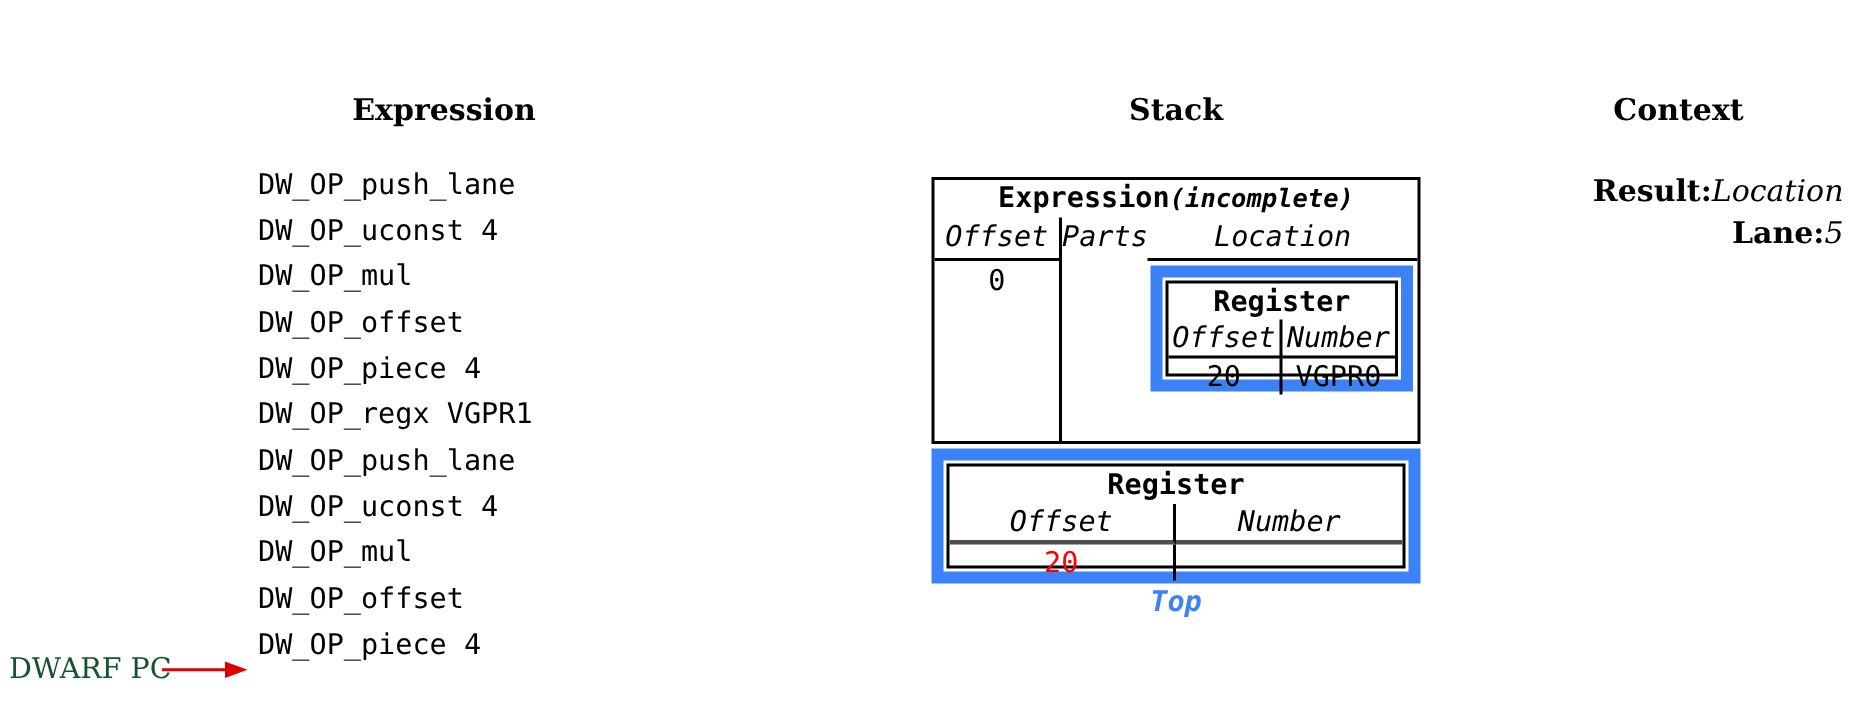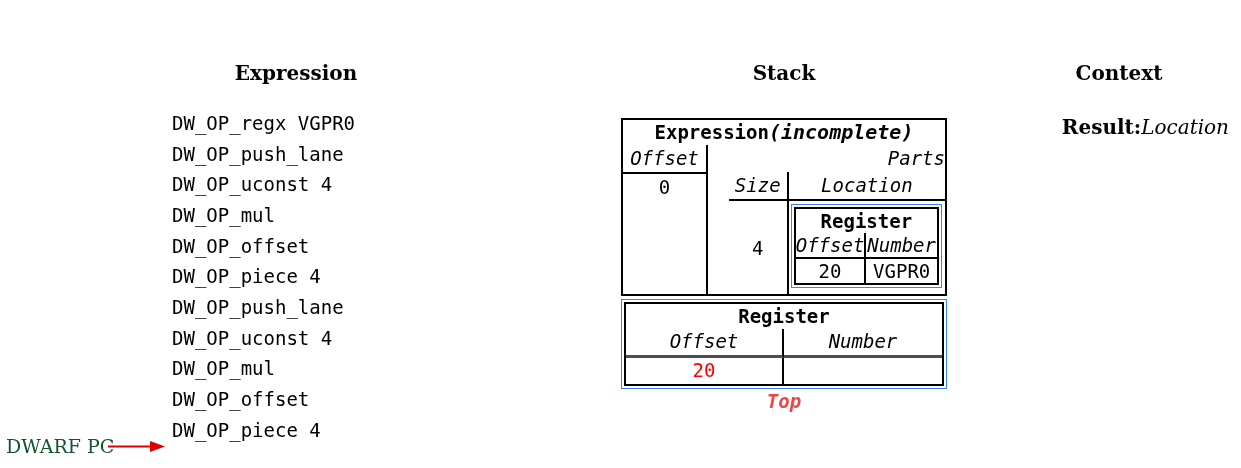--- a/index.html
+++ b/index.html
@@ -32,35 +32,35 @@
   .pc-arrow { position:absolute; left:108px; top:401px; }
 
   
   .stack-entry-composite {
     position:absolute; left:621px; top:80px; width:326px; height:178px;
     border:2px solid #000; box-sizing:border-box;
     display:flex; flex-direction:column; font-size:19px;
   }
   .comp-title { height:25px; line-height:25px; text-align:center; white-space:nowrap; }
   .comp-title .t-main { font-weight:bold; }
-  .comp-title .t-qual { font-weight:bold; font-style:italic; font-size:20px; }
+  .comp-title .t-qual { font-weight:bold; font-style:italic; font-size:17px; }
   .comp-body { flex:1; display:flex; min-height:0; }
   .offset-col { width:85px; border-right:2px solid #000; box-sizing:border-box; display:flex; flex-direction:column; }
   .cell27 { height:27px; line-height:27px; text-align:center; box-sizing:content-box; }
   .hdr-underline { border-bottom:2px solid #000; }
-  .parts-col { flex:1; display:flex; flex-direction:column; min-width:0;align-items:flex-end; }
+  .parts-col { flex:1; display:flex; flex-direction:row; min-width:0; }
   .parts-sub { flex:1; display:flex; min-height:0; }
   .size-col { width:60px; border-right:2px solid #000; box-sizing:border-box; display:flex; flex-direction:column; }
   .size-val { flex:1; display:flex; align-items:center; justify-content:center; }
   .loc-col { flex:1; display:flex; flex-direction:column; min-width:0; }
   .loc-body { flex:1; padding:3px 3px 0 2px; }
   .it { font-style:italic; }
 
   
-  .dbl { border:1px solid #3b82f6; padding:2px; box-sizing:border-box; }
+  .dbl { border:8px solid #3b82f6; padding:2px; box-sizing:border-box; }
   .dbl-inner { border:2px solid #000; box-sizing:border-box; height:100%; display:flex; flex-direction:column; }
 
   
   .nested-register { height:84px; }
   .reg-title { height:24px; line-height:24px; text-align:center; font-weight:bold; }
   .reg-grid { flex:1; display:grid; grid-template-columns:1fr 1fr; min-height:0; }
   .reg-grid > span { display:block; text-align:center; }
   .rg-hdr { font-style:italic; border-bottom:2px solid #000; line-height:24px; }
   .rg-val { line-height:24px; }
   .col-div { border-right:2px solid #000; }
@@ -69,47 +69,47 @@
   .stack-entry-register { position:absolute; left:621px; top:261px; width:326px; height:90px; }
   .reg2-title { height:25px; line-height:25px; text-align:center; font-weight:bold; font-size:19px; }
   .reg2-grid { flex:1; display:grid; grid-template-columns:1fr 1fr; min-height:0; font-size:19px; }
   .reg2-grid > span { display:block; text-align:center; }
   .r2-hdr { font-style:italic; border-bottom:3px solid #4d4d4d; line-height:24px; }
   .r2-val { line-height:24px; }
   .red { color:#ff0000; }
 
   .top-label {
     position:absolute; left:621px; top:353px; width:326px; text-align:center;
-    font-size:19px; font-weight:bold; font-style:italic; color:#ef4444; line-height:20px;
+    font-size:19px; font-weight:bold; font-style:italic; color:#3b82f6; line-height:20px;
   }
 
   
   .context-block {
     position:absolute; left:1009px; top:76px; width:220px; text-align:right;
     font-family:"DejaVu Serif", serif; font-size:20px; line-height:27.5px;
   }
   .ctx-label { font-weight:bold; }
   .ctx-value { font-style:italic; }
 </style>
 </head>
 <body>
 
 <div class="canvas">
 
   <div class="col-title title-expression">Expression</div>
   <div class="col-title title-context">Context</div>
   <div class="col-title title-stack">Stack</div>
 
   <div class="expr-list">
-      <div class="expr-op">DW_OP_regx VGPR0</div>
       <div class="expr-op">DW_OP_push_lane</div>
       <div class="expr-op">DW_OP_uconst 4</div>
       <div class="expr-op">DW_OP_mul</div>
       <div class="expr-op">DW_OP_offset</div>
       <div class="expr-op">DW_OP_piece 4</div>
+      <div class="expr-op">DW_OP_regx VGPR1</div>
       <div class="expr-op">DW_OP_push_lane</div>
       <div class="expr-op">DW_OP_uconst 4</div>
       <div class="expr-op">DW_OP_mul</div>
       <div class="expr-op">DW_OP_offset</div>
       <div class="expr-op">DW_OP_piece 4</div>
     </div>
 
   <div class="dwarf-pc">DWARF PC</div>
   <svg class="pc-arrow" width="58" height="15" viewBox="0 0 58 15">
     <line x1="0" y1="7.5" x2="44" y2="7.5" stroke="#dd0000" stroke-width="2"></line>
@@ -121,24 +121,20 @@
       <span class="t-main">Expression</span><span class="t-qual">(incomplete)</span>
     </div>
     <div class="comp-body">
       <div class="offset-col">
         <div class="cell27 it hdr-underline">Offset</div>
         <div class="cell27">0</div>
       </div>
       <div class="parts-col">
         <div class="cell27 it">Parts</div>
         <div class="parts-sub">
-          <div class="size-col">
-            <div class="cell27 it hdr-underline">Size</div>
-            <div class="size-val">4</div>
-          </div>
           <div class="loc-col">
             <div class="cell27 it hdr-underline">Location</div>
             <div class="loc-body">
 
               <div class="dbl nested-register">
                 <div class="dbl-inner">
                   <div class="reg-title">Register</div>
                   <div class="reg-grid">
                     <span class="rg-hdr col-div">Offset</span>
                     <span class="rg-hdr">Number</span>
@@ -164,15 +160,18 @@
       </div>
     </div>
   </div>
 
   <div class="top-label">Top</div>
 
   <div class="context-block">
     <div>
       <span class="ctx-label">Result:</span><span class="ctx-value">Location</span>
     </div>
+    <div>
+      <span class="ctx-label">Lane:</span><span class="ctx-value">5</span>
+    </div>
   </div>
 
 </div>
 
 </body></html>

